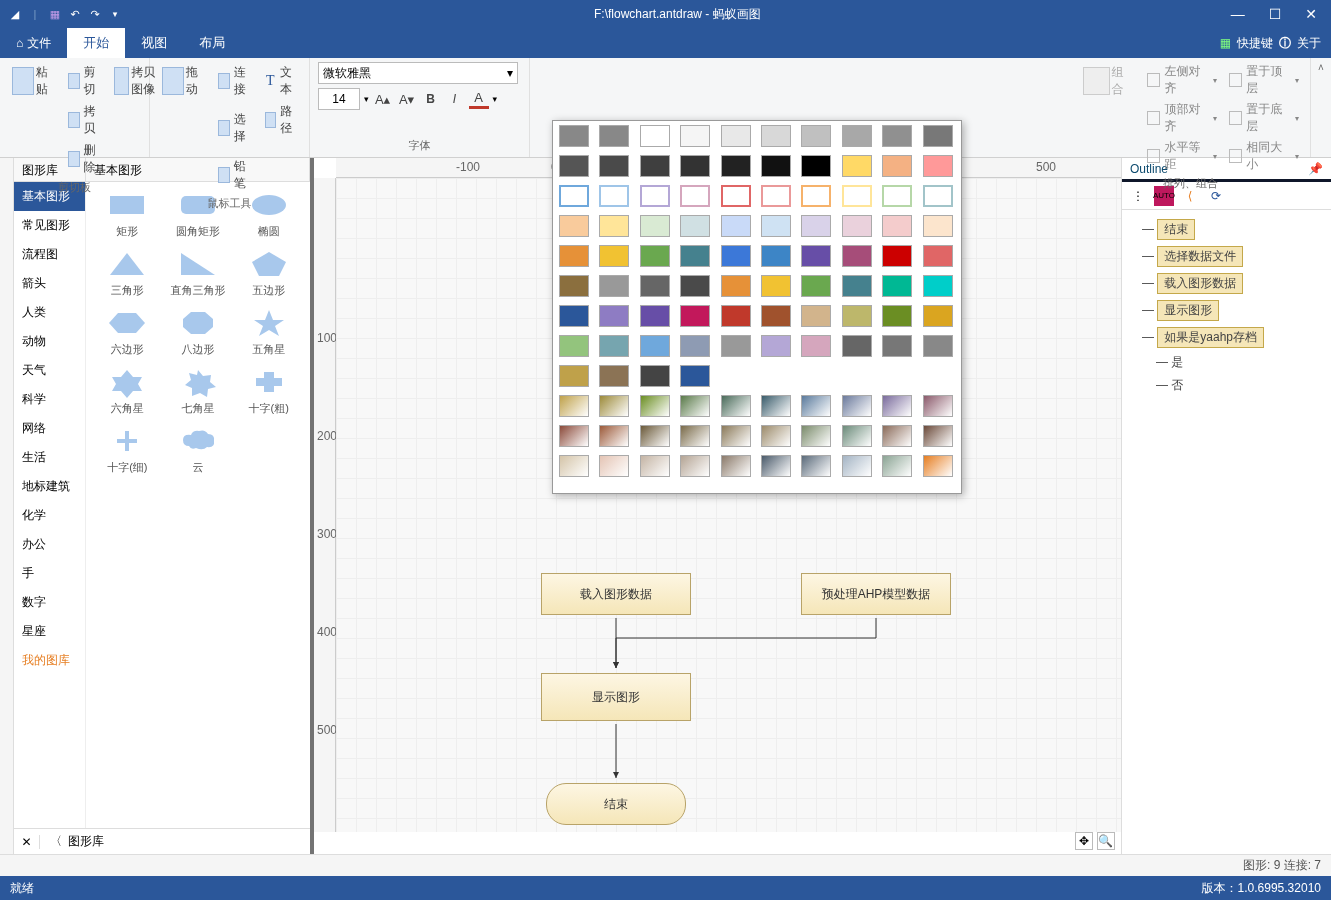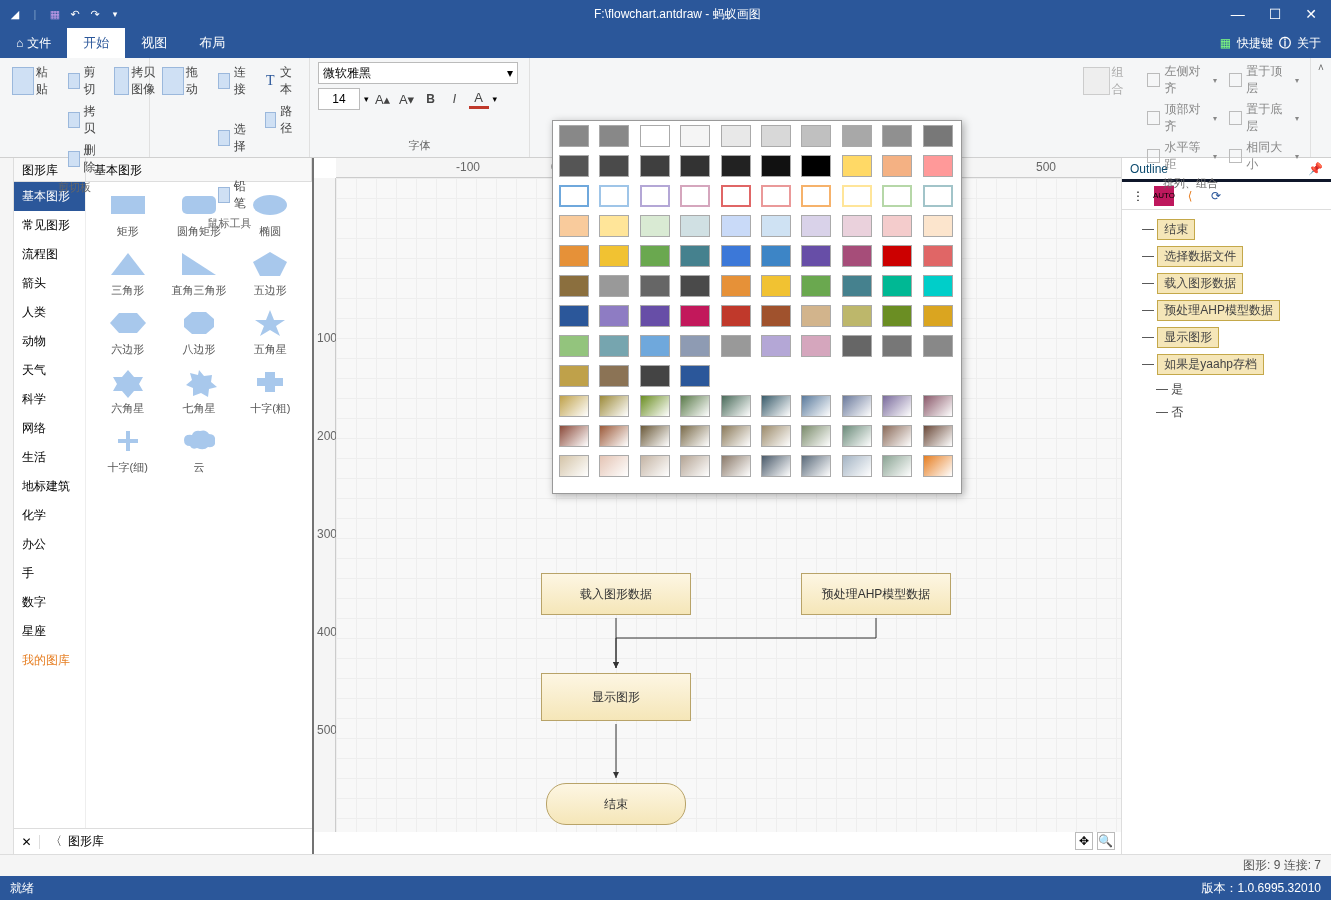--- a/index.html
+++ b/index.html
@@ -25,21 +25,21 @@
 .rbtn.small .ic{width:16px;height:16px}
 .font-row{display:flex;gap:4px;align-items:center;margin-bottom:4px}
 .font-select{width:200px;height:22px;border:1px solid #bbb;background:#fff;padding:0 4px;display:flex;align-items:center}
 .size-input{width:42px;height:22px;border:1px solid #bbb;background:#fff;text-align:center}
 .ficon{width:20px;height:20px;display:inline-flex;align-items:center;justify-content:center;cursor:pointer;color:#444;font-size:13px}
 .align-btns{display:flex;flex-direction:column;gap:2px}
 .align-btn{display:flex;align-items:center;gap:4px;font-size:11px;color:#888;padding:1px 3px}
 .align-btn .ic{width:14px;height:14px;border:1px solid #bbb}
 .main{flex:1;display:flex;min-height:0;background:#fff}
 .left-strip{width:14px;background:#f5f5f5;border-right:1px solid #ddd}
-.shapes-panel{width:300px;border-right:2px solid #737373;display:flex;flex-direction:column;background:#fff}
+.shapes-panel{width:300px;border-right:4px solid #737373;display:flex;flex-direction:column;background:#fff}
 .shapes-header{height:24px;display:flex;border-bottom:1px solid #ddd}
 .shapes-header .cell{padding:4px 8px;border-right:1px solid #ddd;background:#f8f8f8;font-size:12px}
 .shapes-body{flex:1;display:flex;min-height:0}
 .cat-list{width:72px;border-right:1px solid #eee;overflow:auto}
 .cat-item{padding:6px 8px;font-size:12px;cursor:pointer}
 .cat-item.active{background:#2b579a;color:#fff}
 .cat-item.special{color:#e67e22}
 .shape-grid{flex:1;overflow:auto;padding:8px;display:grid;grid-template-columns:repeat(3,1fr);gap:10px 4px;align-content:start}
 .shape-cell{display:flex;flex-direction:column;align-items:center;gap:4px;cursor:pointer}
 .shape-icon{width:42px;height:30px;display:flex;align-items:center;justify-content:center}
@@ -138,21 +138,21 @@
         </div>
     </div>
     <div class="label">剪切板</div>
   </div>
   <div class="ribbon-group" style="width:160px">
     <div class="body">
       <div class="rbtn">
           <div class="ic"></div>
           <span>拖动</span>
         </div>
-      <div style="display:flex;flex-direction:column;gap:19px">
+      <div style="display:flex;flex-direction:column;gap:9px">
         <div class="rbtn small">
             <div class="ic"></div>
             <span>连接</span>
           </div>
         <div class="rbtn small">
             <div class="ic"></div>
             <span>选择</span>
           </div>
         <div class="rbtn small">
             <div class="ic"></div>
@@ -561,21 +561,20 @@
     <div class="outline-tb">
       <span>⋮</span>
       <span style="background:#be185d;font-size:8px">AUTO</span>
       <span style="color:#e67e22">⟨</span>
       <span style="color:#2b579a">⟳</span>
     </div>
     <div class="tree" id="tree">
         <div class="tree-item">— <span class="nd">结束</span></div>
         <div class="tree-item">— <span class="nd">选择数据文件</span></div>
         <div class="tree-item">— <span class="nd">载入图形数据</span></div>
-        <div class="tree-item">— <span class="nd">预处理AHP模型数据</span></div>
         <div class="tree-item">— <span class="nd">显示图形</span></div>
         <div class="tree-item">— <span class="nd">如果是yaahp存档</span></div>
         <div class="tree-item" style="padding-left: 28px;">— 是</div>
         <div class="tree-item" style="padding-left: 28px;">— 否</div>
       </div>
   </div>
 </div>
 
 <div class="canvasbar">
     <span>图形: 9   连接: 7</span>

